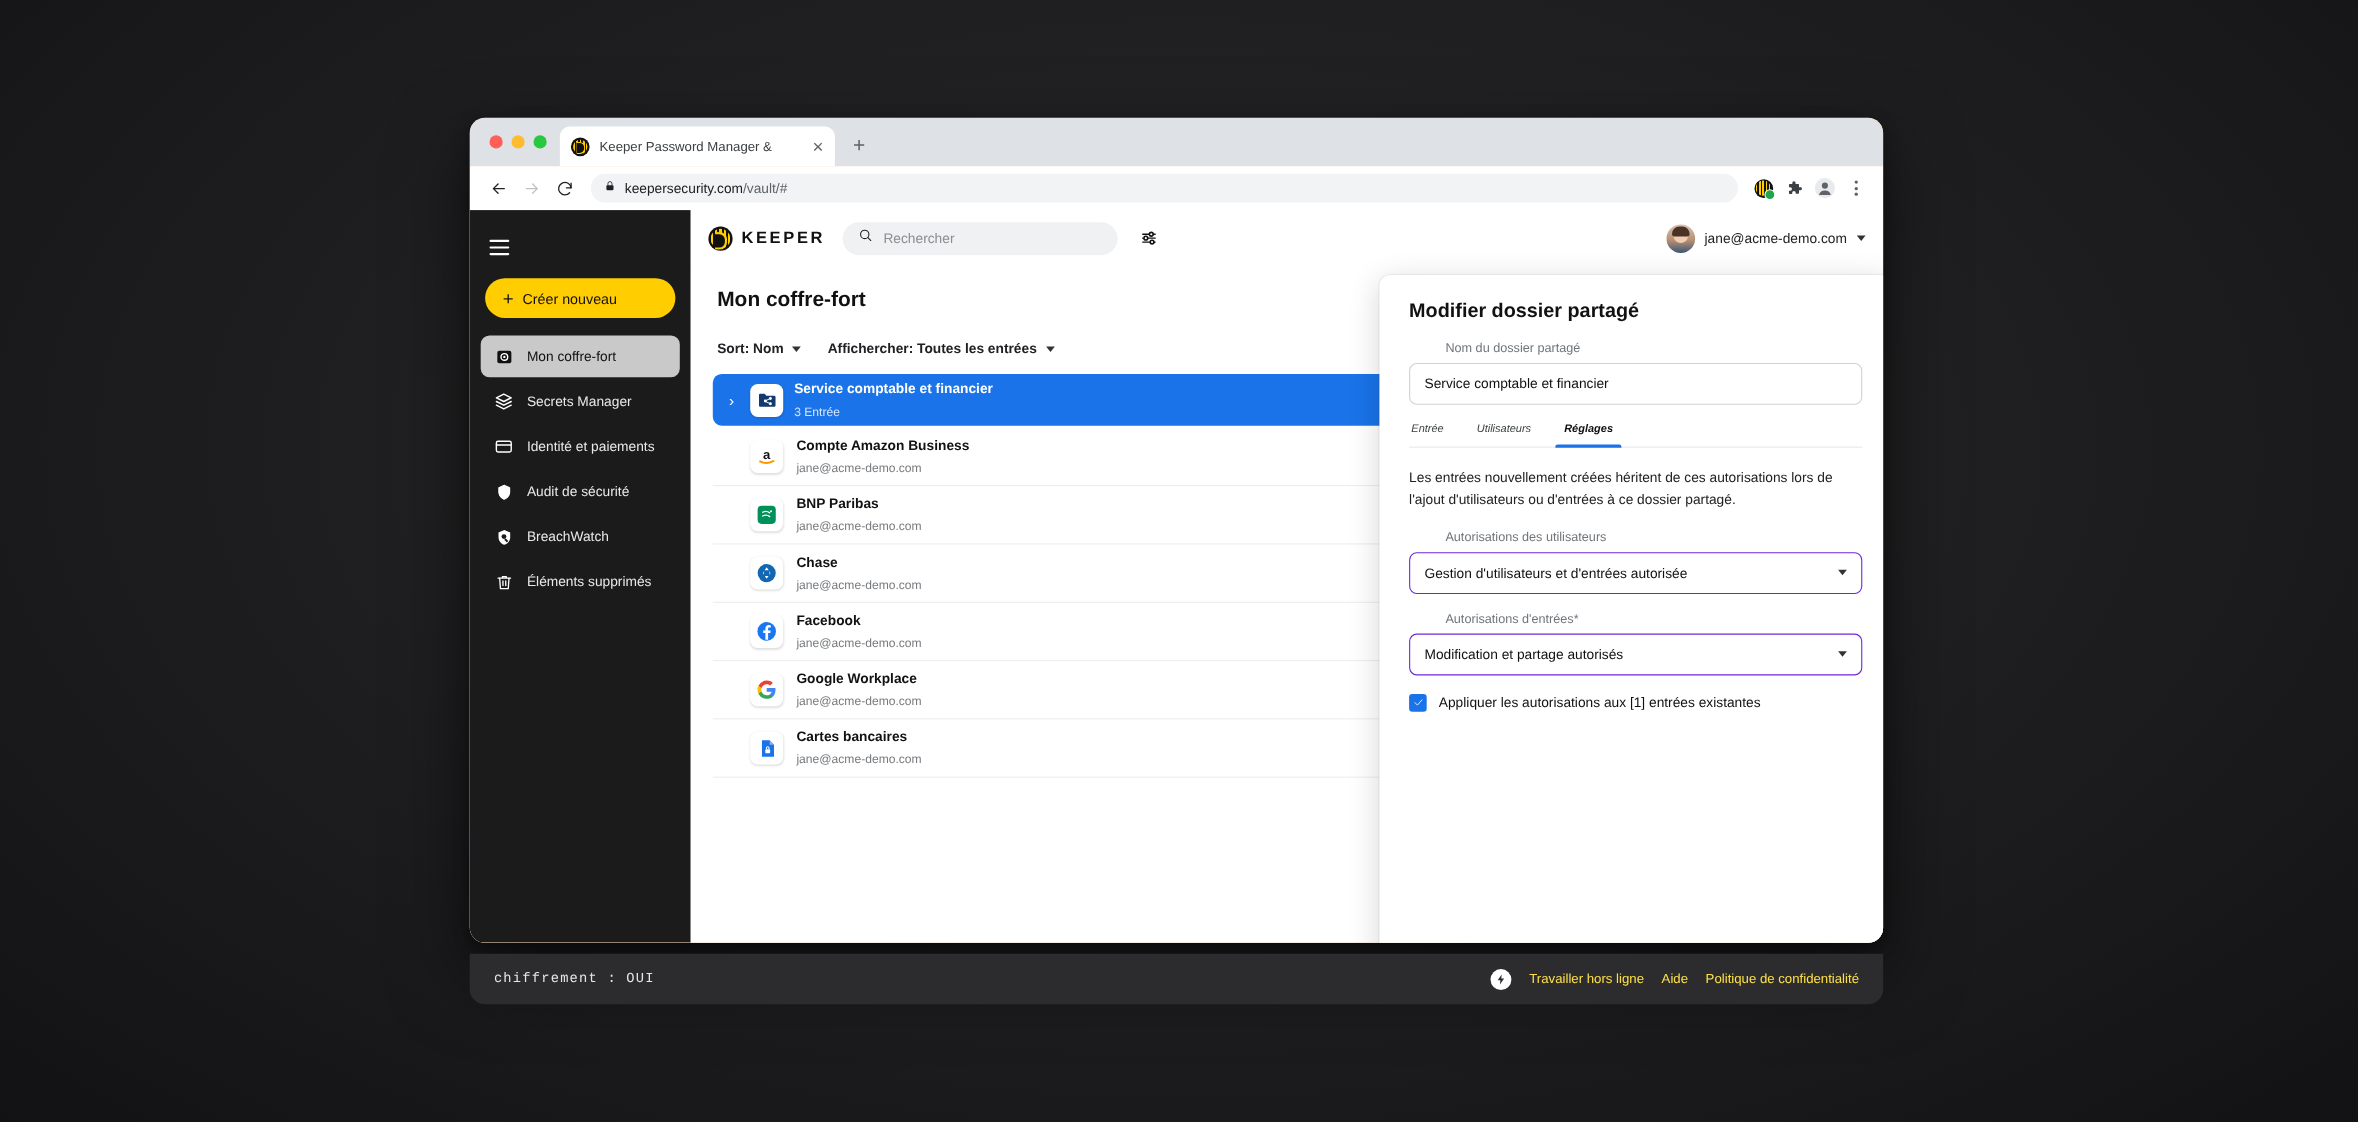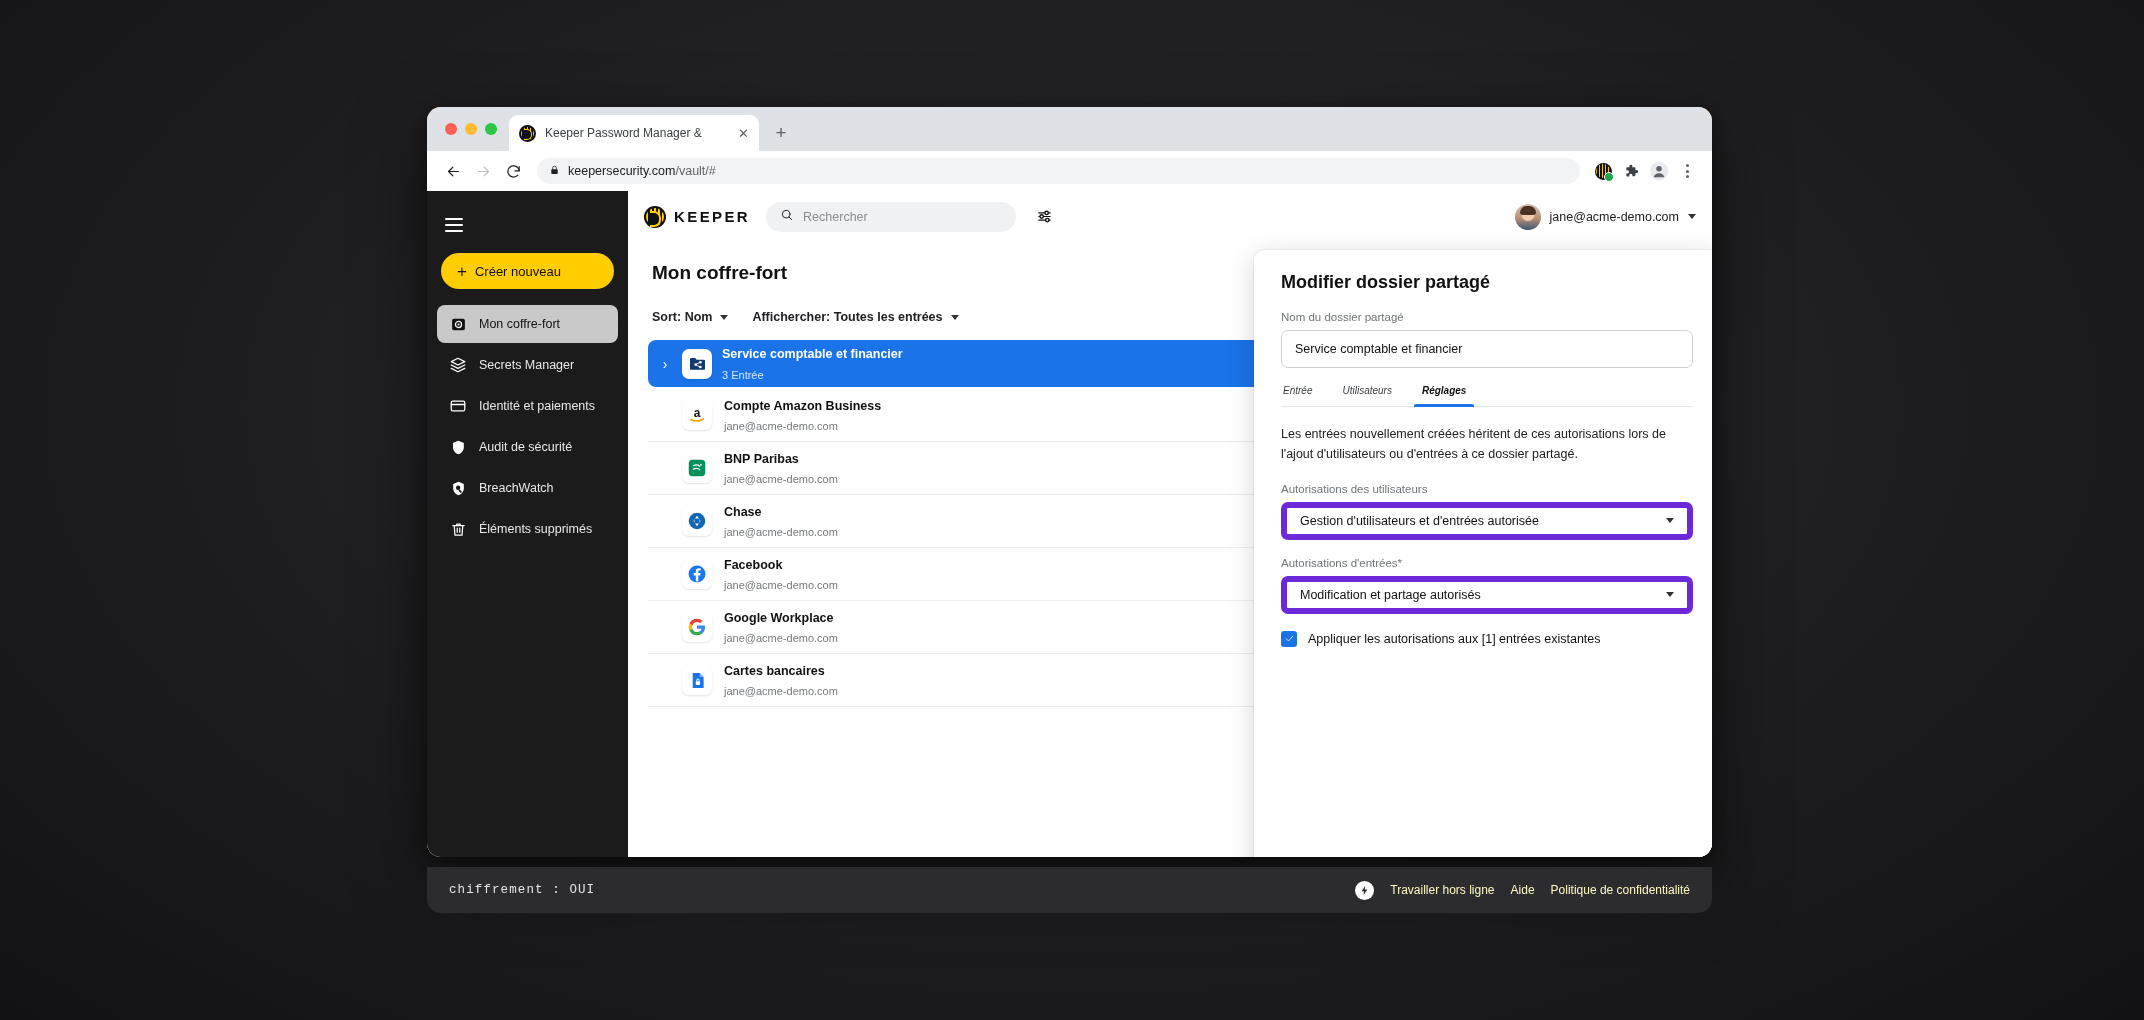--- a/index.html
+++ b/index.html
@@ -242,40 +242,40 @@
   #info-icon-btn { width: 22px; height: 22px; cursor: pointer; flex:0 0 auto; display:flex; align-items:center; justify-content:center; }
   .dlg-btn {
     height: 32px; border-radius: 16px; padding: 0 18px;
     display: flex; align-items: center; justify-content: center;
     font-size: 12.5px; font-weight: 500; cursor: pointer; flex: 0 0 auto;
     font-family: "Liberation Sans", sans-serif;
   }
   #cancel-button { background: #f1f3f4; color: #202124; }
   #save-button { background: #ffcd00; color: #111; }
   #detail-title { font-size: 18px; font-weight: 600; color: #111; margin-bottom: 18px; font-family: "Liberation Sans", sans-serif; }
-  .field-label { font-size: 11.5px; color: #70757a; margin-bottom: 7px; font-family: "Liberation Sans", sans-serif; }
+  .field-label { font-size: 11.5px; color: #70757a; margin-bottom: 7px; font-family: "Liberation Sans", sans-serif; margin-left: 33px; }
   .text-input {
     height: 38px; border: 1px solid #cdd1d5; border-radius: 7px;
     display: flex; align-items: center; padding: 0 13px;
     font-size: 12.5px; color: #111; margin-bottom: 17px;
     font-family: "Liberation Sans", sans-serif;
   }
   #detail-tabs { display: flex; gap: 26px; border-bottom: 1px solid #e6e8ea; margin-bottom: 17px; }
   .dtab {
     font-size: 10px; color: #3c4043; padding: 0 2px 10px 2px;
     cursor: pointer; position: relative; font-family: "Liberation Sans", sans-serif; font-style: italic;
   }
   .dtab.active { color: #111; font-weight: 600; }
   .dtab.active::after {
     content: ""; position: absolute; left: -6px; right: -6px; bottom: -1px;
     height: 3px; background: #1a73e8; border-radius: 2px 2px 0 0;
   }
   #detail-desc { font-size: 12.5px; color: #202124; line-height: 1.62; margin-bottom: 18px; font-family: "Liberation Sans", sans-serif; }
   .select-input {
-    height: 38px; border: 6px solid #6d28d9; border-radius: 7px;
+    height: 38px; border: 1px solid #6d28d9; border-radius: 7px;
     display: flex; align-items: center; padding: 0 13px;
     font-size: 12.5px; color: #111; margin-bottom: 17px; cursor: pointer;
     font-family: "Liberation Sans", sans-serif;
   }
   .select-input .sv { flex: 1 1 auto; }
   #footnote { font-size: 11px; color: #70757a; line-height: 1.55; margin: -8px 0 17px 0; font-family: "Liberation Sans", sans-serif; }
   #checkbox-row { display: flex; align-items: center; gap: 11px; cursor: pointer; }
   #apply-checkbox {
     width: 16px; height: 16px; border-radius: 3px; background: #1a73e8; flex: 0 0 auto;
     display: flex; align-items: center; justify-content: center;
@@ -292,21 +292,21 @@
   #encryption-status {
     font-family: "Liberation Mono", monospace;
     font-size: 12.5px; color: #e6e6e6; letter-spacing: 1.1px;
   }
   #status-spacer { flex: 1 1 auto; }
   #status-links { display: flex; align-items: center; gap: 16px; }
   #offline-dot {
     width: 19px; height: 19px; border-radius: 50%; background: #fff;
     display: flex; align-items: center; justify-content: center; flex: 0 0 auto;
   }
-  .status-link { font-size: 12px; color: #fef9c3; cursor: pointer; font-family: "Liberation Sans", sans-serif; }
+  .status-link { font-size: 12px; color: #fde047; cursor: pointer; font-family: "Liberation Sans", sans-serif; }
   
   svg .stk { stroke: currentColor; fill: none; stroke-width: 1.7; stroke-linecap: round; stroke-linejoin: round; }
 </style>
 </head>
 <body>
 
 <div id="desktop"></div>
 
 <div id="browser-window">
 

